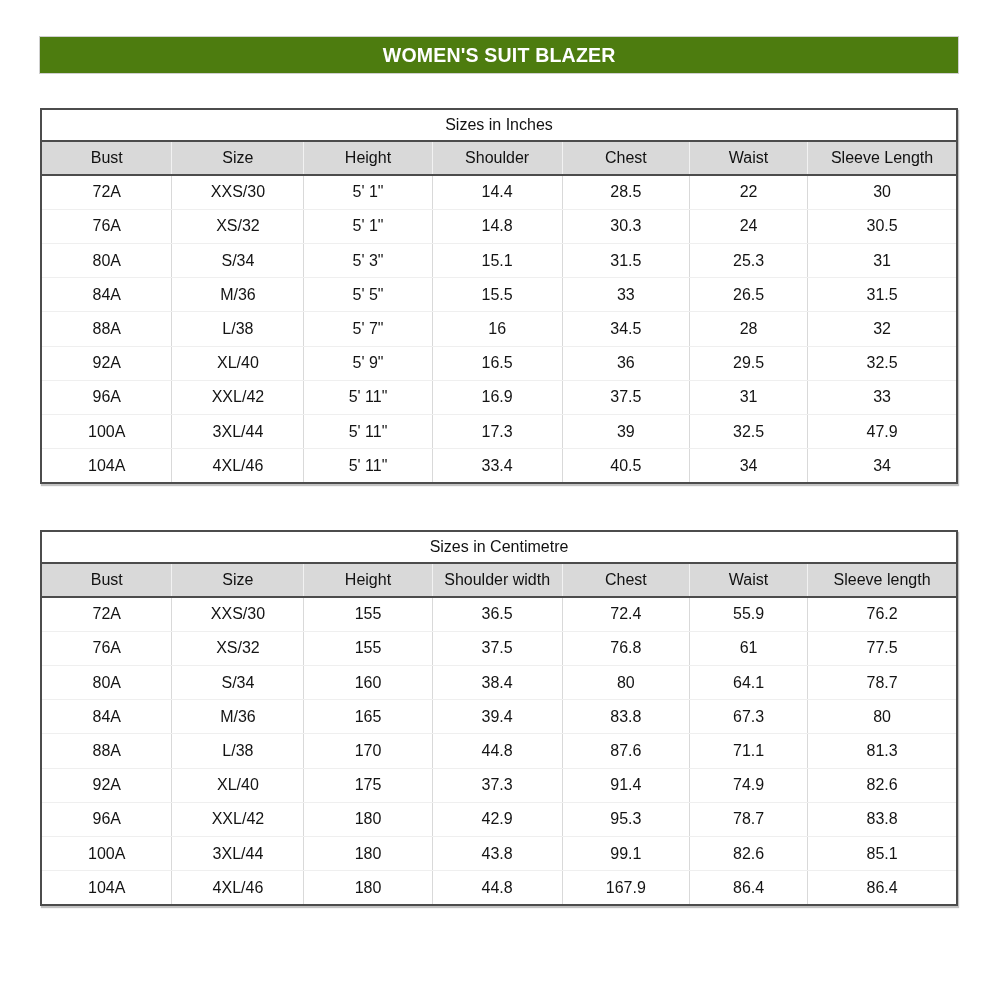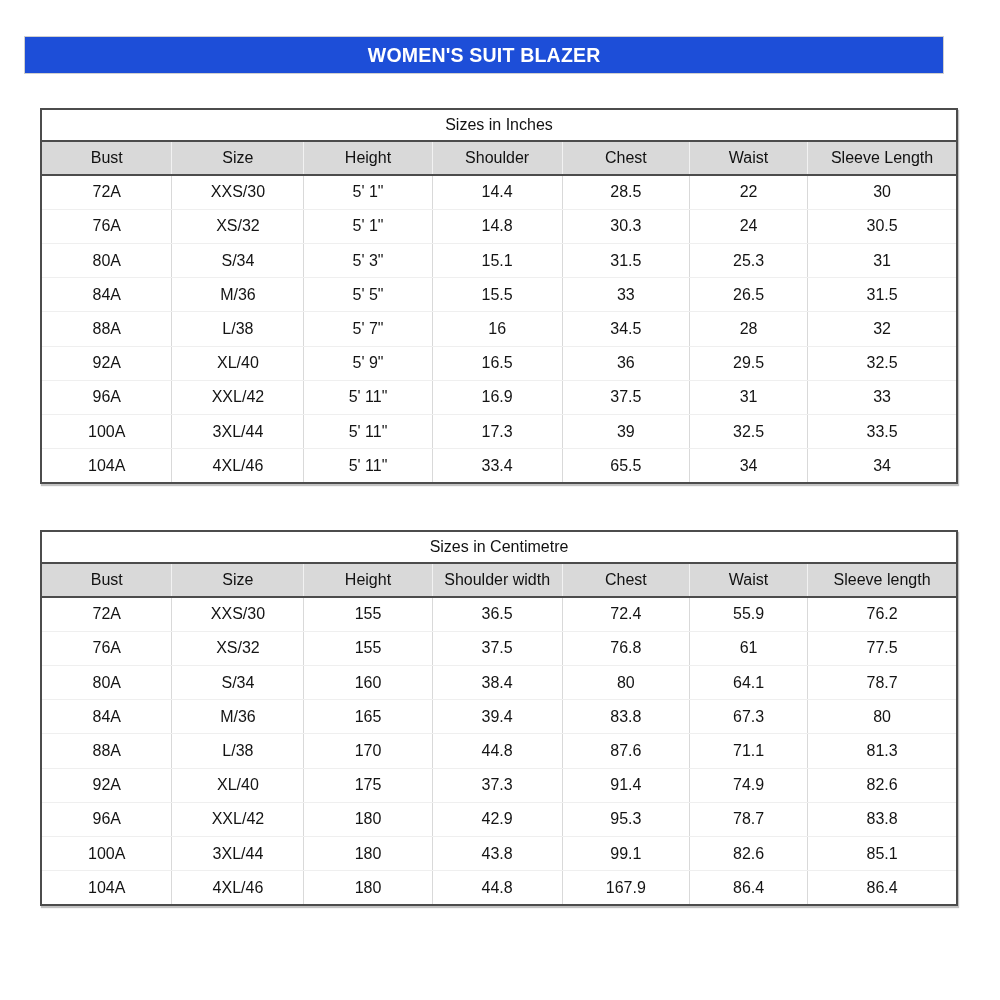--- a/index.html
+++ b/index.html
@@ -13,25 +13,25 @@
   }
   .page {
     position: relative;
     width: 1000px;
     height: 1000px;
     background: #ffffff;
     overflow: hidden;
   }
   .banner {
     position: absolute;
-    left: 25px;
+    left: 40px;
     top: 37px;
     width: 918px;
     height: 36px;
-    background: #1d4ed8;
+    background: #4d7c0f;
     display: flex;
     align-items: center;
     justify-content: center;
     box-shadow: 0 0 0 1px #cfcfcf;
   }
   .banner-text {
     color: #ffffff;
     font-size: 21px;
     font-weight: bold;
     letter-spacing: 0.2px;
@@ -192,28 +192,28 @@
           <td>31</td>
           <td>33</td>
         </tr>
         <tr>
           <td>100A</td>
           <td>3XL/44</td>
           <td>5' 11"</td>
           <td>17.3</td>
           <td>39</td>
           <td>32.5</td>
-          <td>33.5</td>
+          <td>47.9</td>
         </tr>
         <tr>
           <td>104A</td>
           <td>4XL/46</td>
           <td>5' 11"</td>
           <td>33.4</td>
-          <td>65.5</td>
+          <td>40.5</td>
           <td>34</td>
           <td>34</td>
         </tr>
       </tbody>
   </table>
 
   <table class="size-table t1">
     <colgroup>
       <col class="c0">
         <col class="c1">

